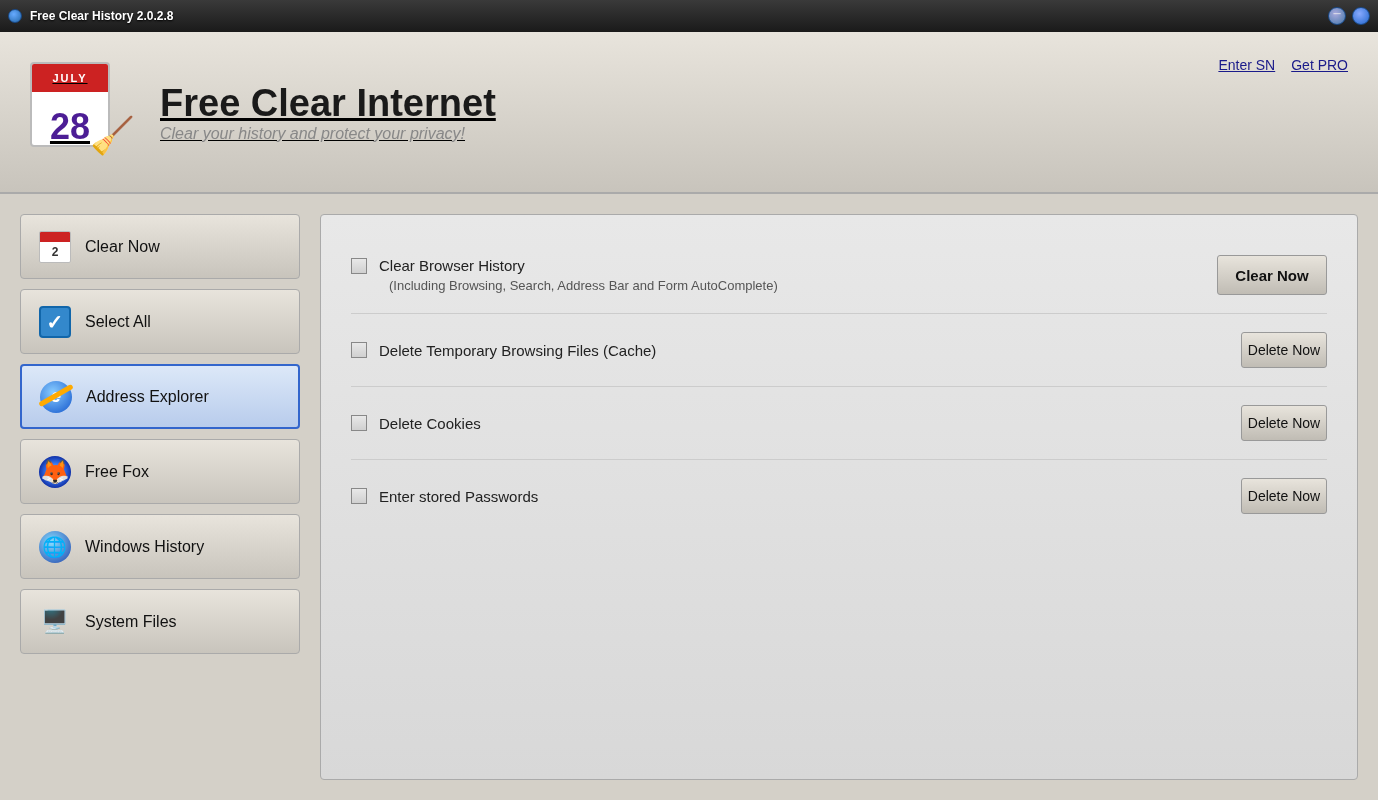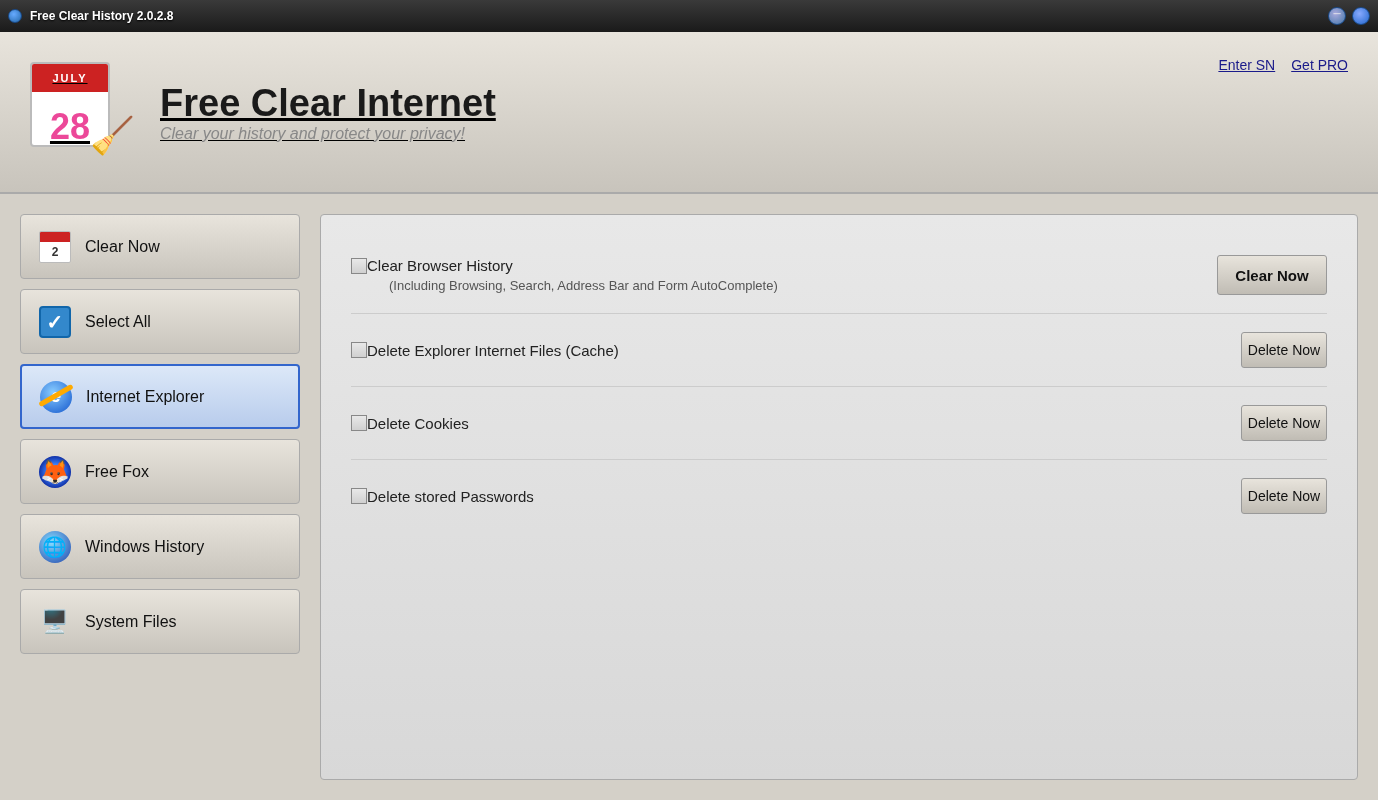--- a/index.html
+++ b/index.html
@@ -112,21 +112,21 @@
       font-weight: bold;
       letter-spacing: 2px;
     }
 
     .cal-num {
       display: flex;
       align-items: center;
       justify-content: center;
       font-size: 36px;
       font-weight: bold;
-      color: #ec4899;
+      color: #4c1d95;
       height: 70px;
     }
 
     .broom-icon {
       position: absolute;
       right: -5px;
       bottom: 5px;
       font-size: 36px;
     }
 
@@ -343,21 +343,21 @@
     .checkbox-area {
       display: flex;
       flex-direction: column;
       flex: 1;
       gap: 4px;
     }
 
     .checkbox-label-row {
       display: flex;
       align-items: center;
-      gap: 0;
+      gap: 12px;
       text-align: center;
     }
 
     .cb {
       width: 16px;
       height: 16px;
       border: 1px solid #888;
       background: linear-gradient(to bottom, #e8e8e8, #d0d0d0);
       flex-shrink: 0;
       cursor: pointer;
@@ -450,21 +450,21 @@
         <div class="sidebar-btn-icon">
           <div class="icon-check">✓</div>
         </div>
         <span>Select All</span>
       </button>
 
       <button class="sidebar-btn active">
         <div class="sidebar-btn-icon">
           <div class="icon-ie">e</div>
         </div>
-        <span>Internet Explorer</span>
+        <span>Address Explorer</span>
       </button>
 
       <button class="sidebar-btn">
         <div class="sidebar-btn-icon">
           <div class="icon-ff"></div>
         </div>
         <span>Free Fox</span>
       </button>
 
       <button class="sidebar-btn">
@@ -493,41 +493,41 @@
           </div>
           <div class="checkbox-sub-text">(Including Browsing, Search, Address Bar and Form AutoComplete)</div>
         </div>
         <button class="action-btn primary">Clear Now</button>
       </div>
 
       <div class="content-row">
         <div class="checkbox-area">
           <div class="checkbox-label-row">
             <div class="cb"></div>
-            <span class="checkbox-main-text">Delete Explorer Internet Files (Cache)</span>
+            <span class="checkbox-main-text">Delete Temporary Browsing Files (Cache)</span>
           </div>
         </div>
         <button class="action-btn">Delete Now</button>
       </div>
 
       <div class="content-row">
         <div class="checkbox-area">
           <div class="checkbox-label-row">
             <div class="cb"></div>
             <span class="checkbox-main-text">Delete Cookies</span>
           </div>
         </div>
         <button class="action-btn">Delete Now</button>
       </div>
 
       <div class="content-row">
         <div class="checkbox-area">
           <div class="checkbox-label-row">
             <div class="cb"></div>
-            <span class="checkbox-main-text">Delete stored Passwords</span>
+            <span class="checkbox-main-text">Enter stored Passwords</span>
           </div>
         </div>
         <button class="action-btn">Delete Now</button>
       </div>
 
     </div>
 
   </div>
 
 </div>

